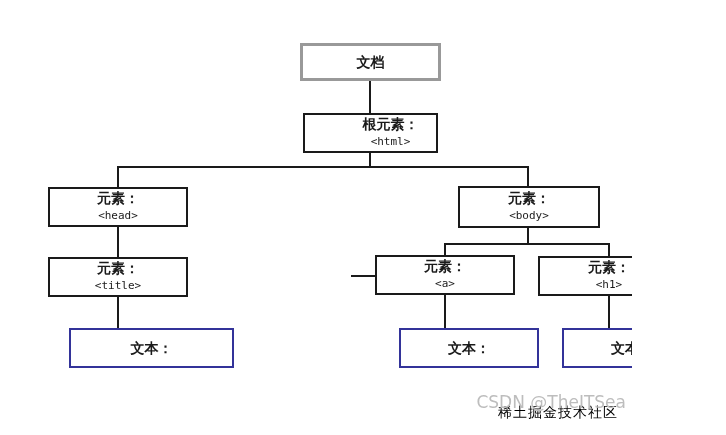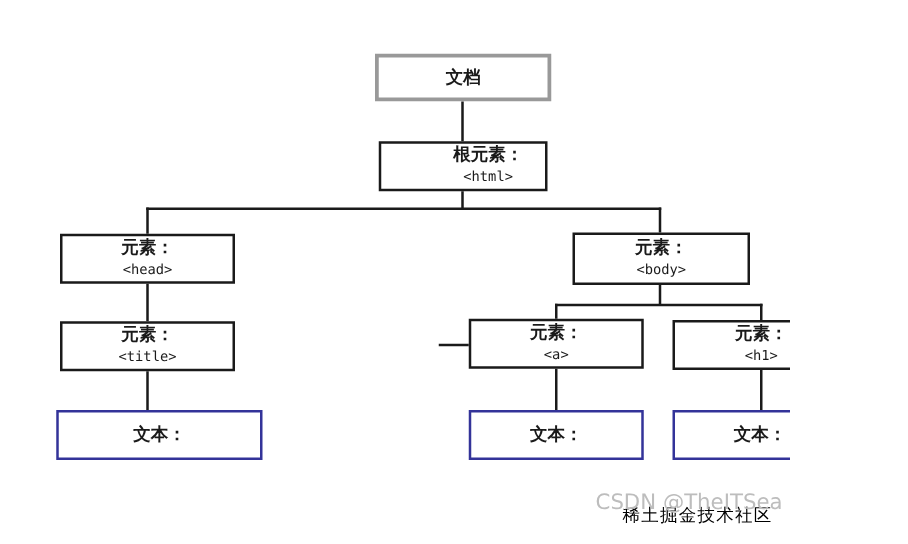--- a/index.html
+++ b/index.html
@@ -35,21 +35,21 @@
     font-family: "DejaVu Sans Mono", "Liberation Mono", monospace;
     white-space: nowrap;
   }
   .node .val.cjk {
     font-size: 14px;
     font-weight: 700;
     font-family: "DejaVu Sans", "Liberation Sans", sans-serif;
   }
   .node.gray { border: 3px solid #999999; }
   .node.red  { border: 2px solid #cc3b3b; }
-  .node.blue { border: 2px solid #333399; }
+  .node.blue { border: 2px solid #333399; margin-left: 24px; }
   .edge {
     position: absolute;
     background: #1a1a1a;
   }
   .edge.h { height: 2px; }
   .edge.v { width: 2px; }
   #watermark {
     position: absolute;
     right: 4px;
     bottom: 8px;

